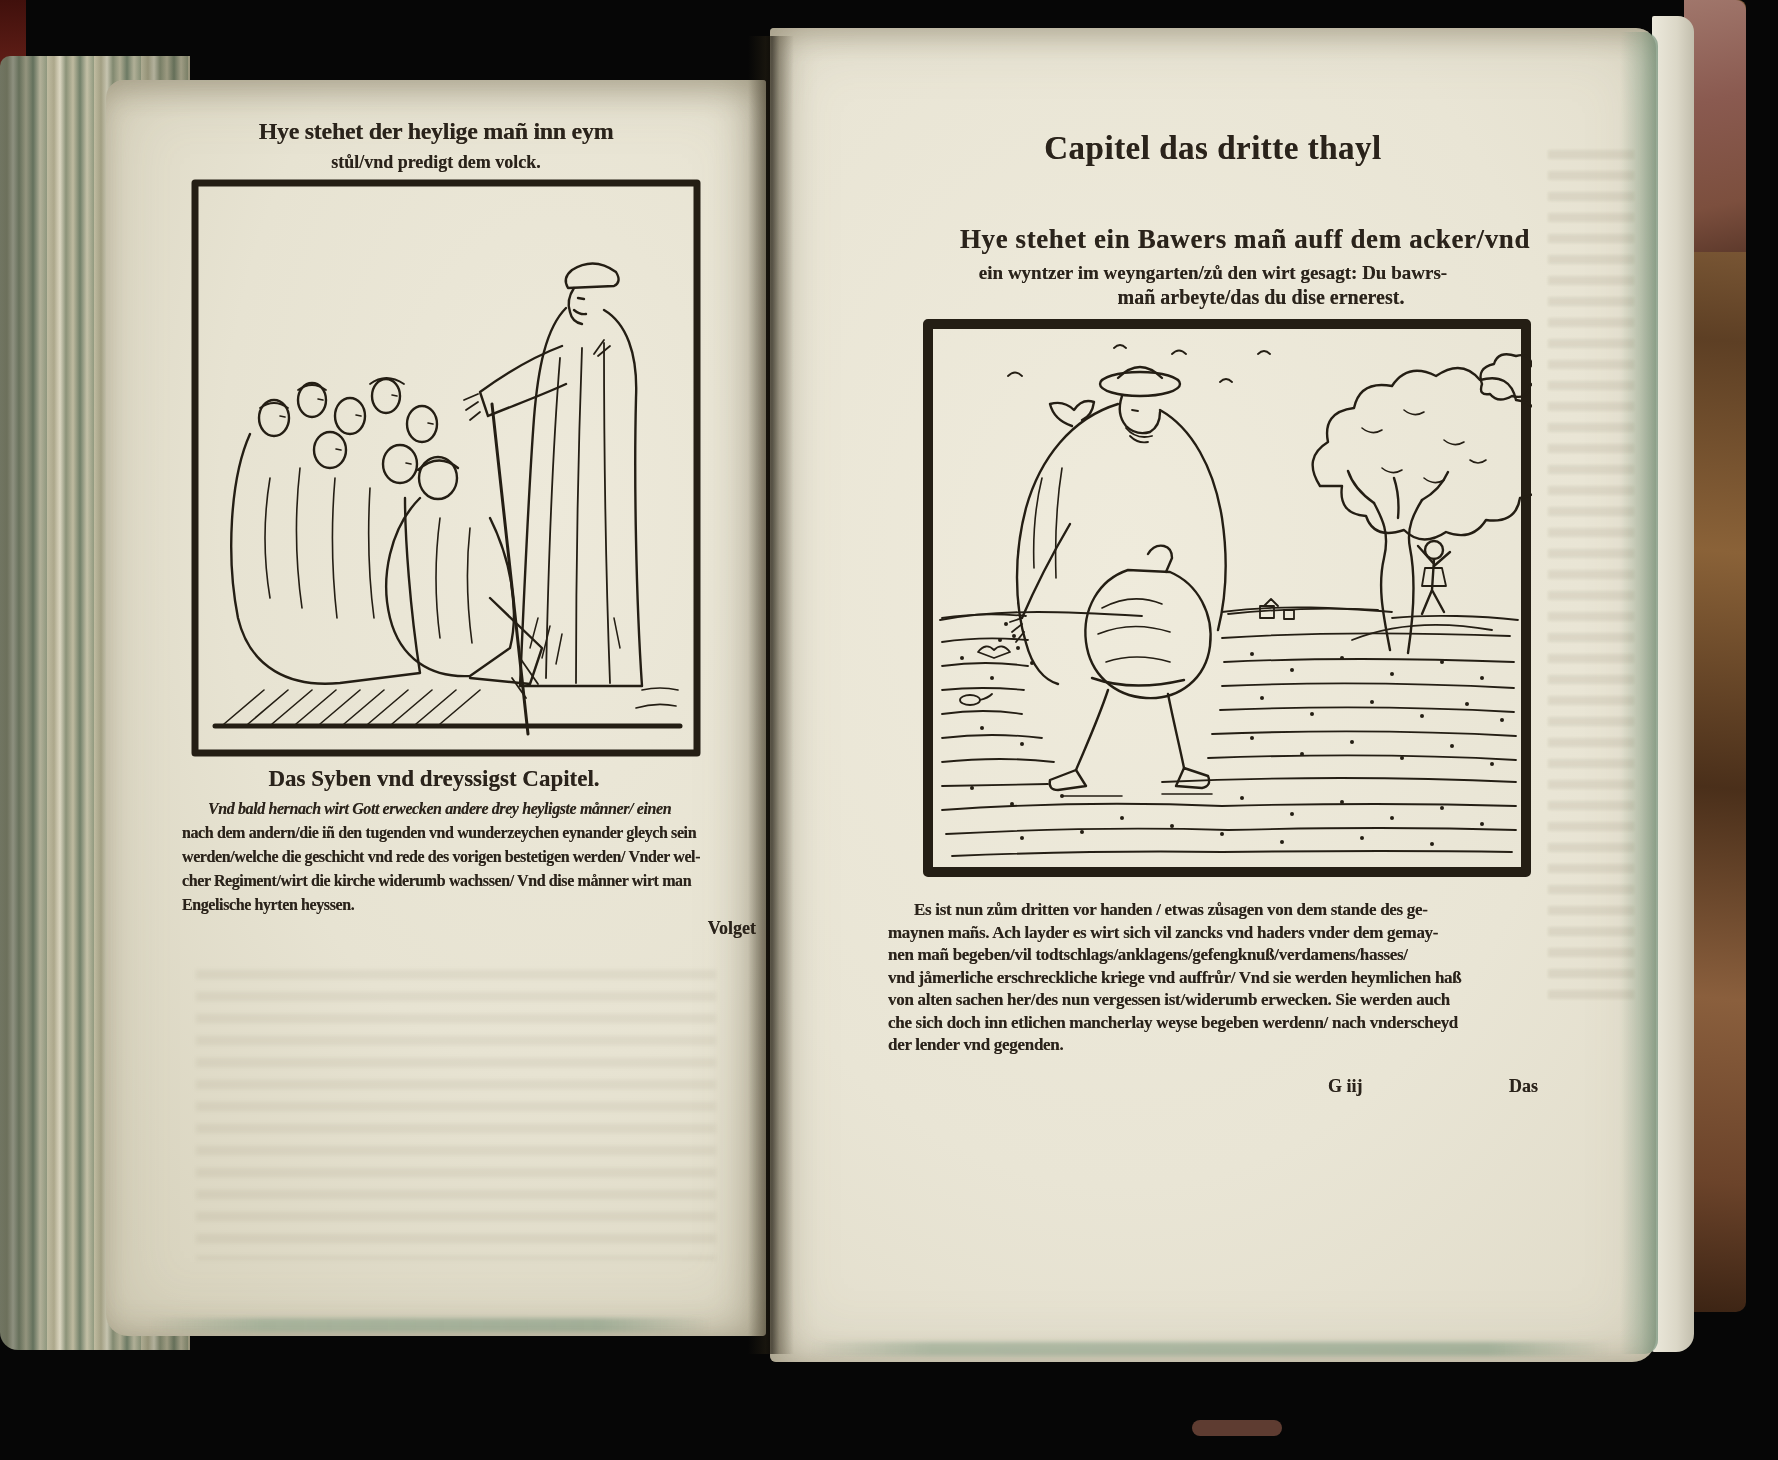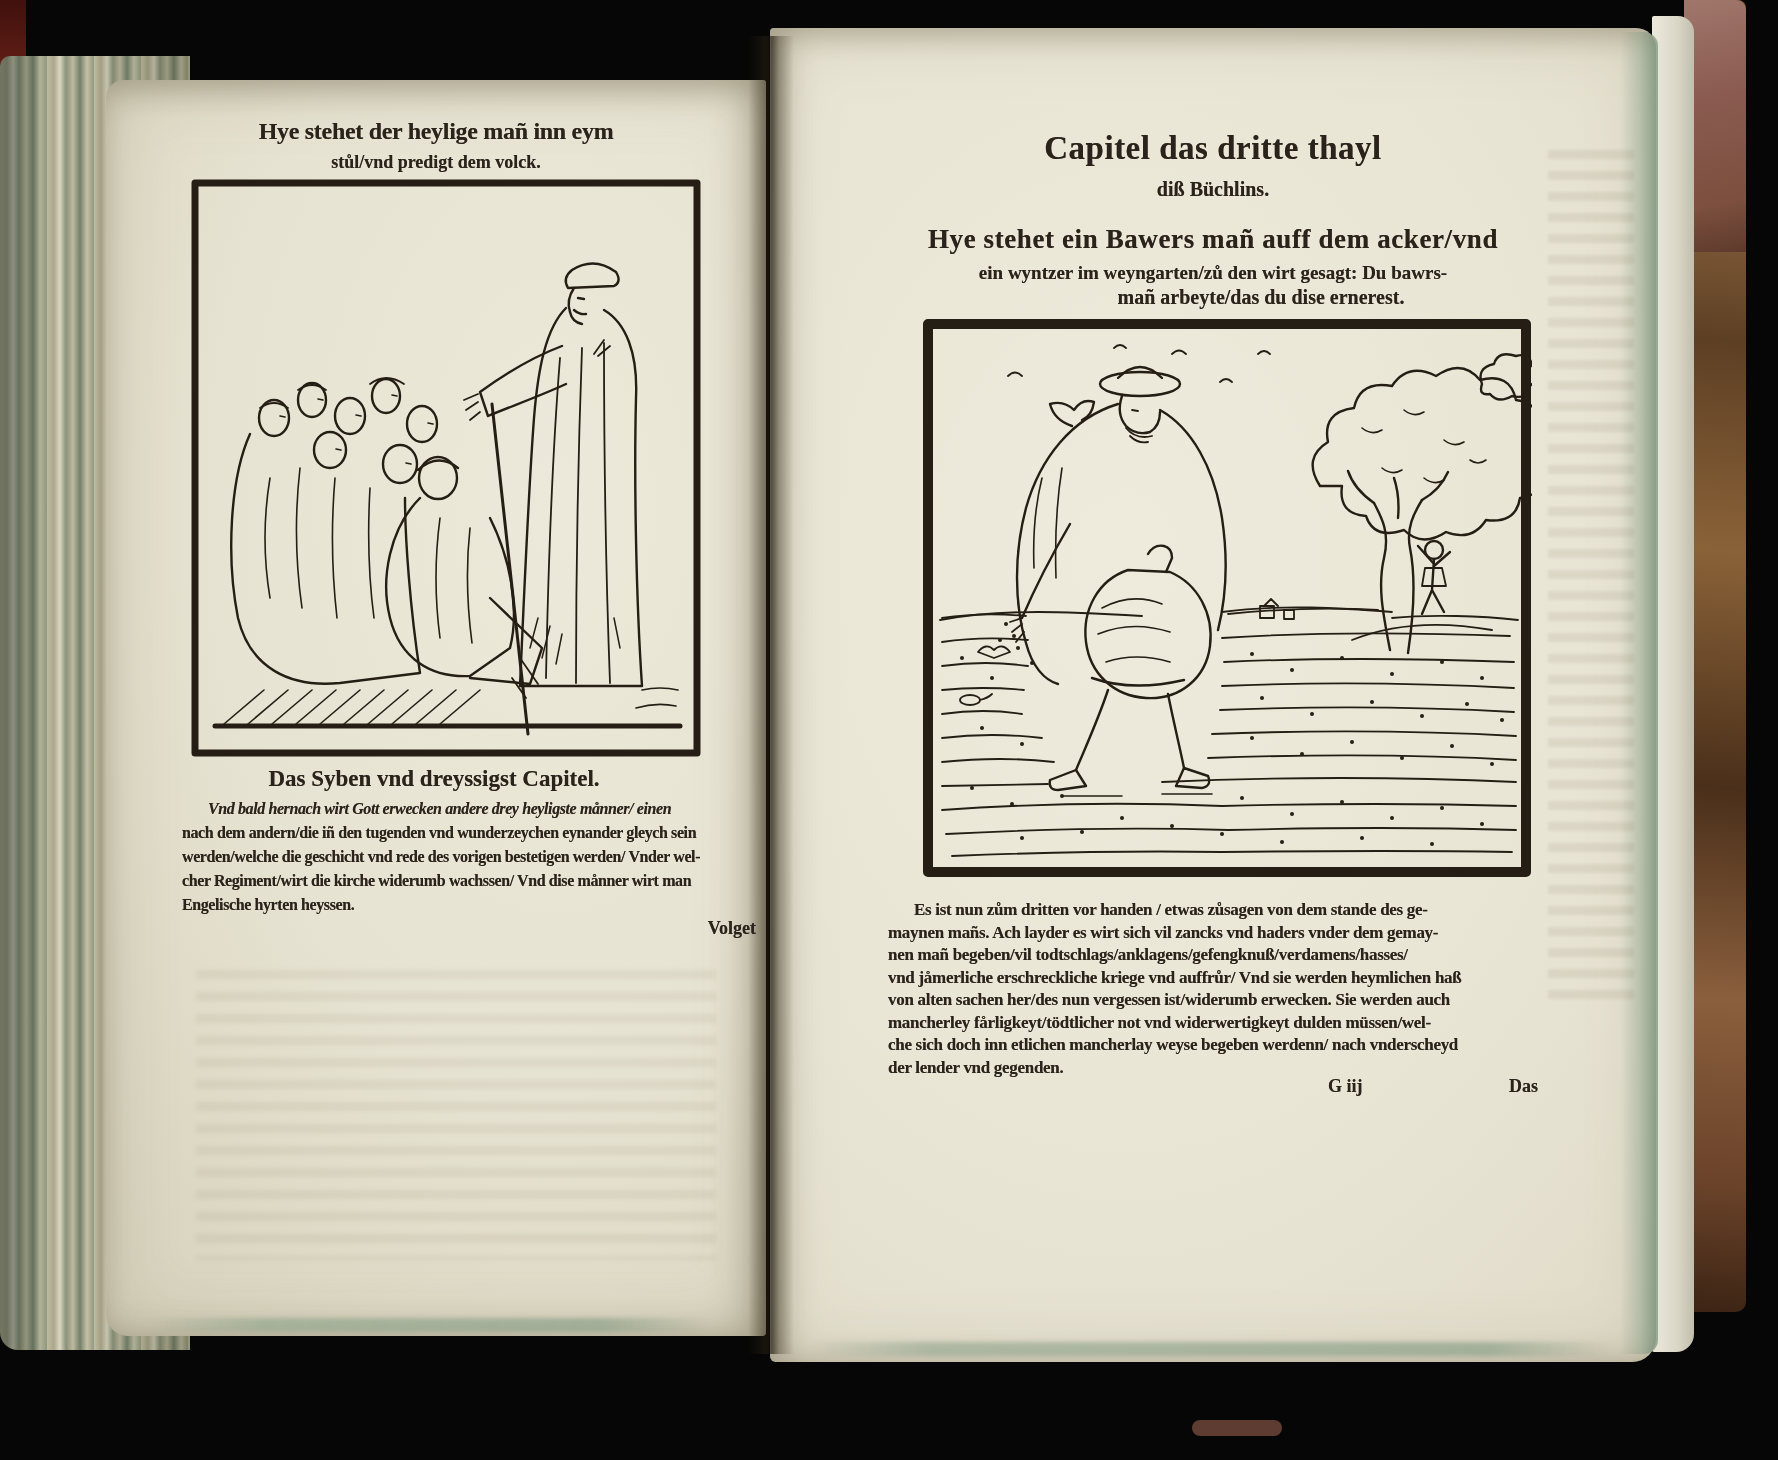--- a/index.html
+++ b/index.html
@@ -82,21 +82,21 @@
   .t-l1{left:0;top:38px;width:660px;font-size:24px;letter-spacing:-0.3px;}
   .t-l2{left:0;top:72px;width:660px;font-size:18px;}
   .cut-left{left:84px;top:98px;width:512px;height:580px;}
   .caption-left{left:0;top:686px;width:656px;font-size:23px;}
   .para-left{left:76px;top:720px;width:572px;}
   .para-left .ln{height:24px;font-size:16px;letter-spacing:-0.4px;}
   .para-left .ln:first-child{text-indent:26px;font-style:italic;}
   .catch-left{left:76px;top:838px;width:574px;text-align:right;font-size:18px;}
   .rt-l1{left:60px;top:102px;width:766px;font-size:33px;letter-spacing:.5px;}
   .rt-l2{left:60px;top:150px;width:766px;font-size:20px;}
-  .rh-l1{left:0px;top:196px;width:886px;font-size:27px;letter-spacing:.6px;}
+  .rh-l1{left:0px;top:196px;width:886px;font-size:27px;letter-spacing:.6px;padding-left:32px;}
   .rh-l2{left:0px;top:234px;width:886px;font-size:19px;}
   .rh-l3{left:0px;top:258px;width:886px;font-size:20px;margin-left:48px;}
   .cut-right{left:152px;top:290px;width:610px;height:560px;}
   .para-right{left:118px;top:872px;width:650px;}
   .para-right .ln{height:22.5px;font-size:17px;letter-spacing:-0.3px;}
   .para-right .ln:first-child{text-indent:26px;}
   .sig-row{left:118px;top:1048px;width:650px;height:26px;}
   .sig{position:absolute;left:440px;top:0;font-size:18px;}
   .catch-right{position:absolute;right:0;top:0;font-size:18px;}
   svg .ink{stroke:#241e14;fill:none;stroke-linecap:round;stroke-linejoin:round;}
@@ -169,21 +169,20 @@
       <div class="bl ln">werden/welche die geschicht vnd rede des vorigen bestetigen werden/ Vnder wel-</div>
       <div class="bl ln">cher Regiment/wirt die kirche widerumb wachssen/ Vnd dise månner wirt man</div>
       <div class="bl ln">Engelische hyrten heyssen.</div>
     </div>
 
     <div class="abs bl catch-left">Volget</div>
   </div>
 
   <div class="abs page page-right">
     <div class="abs bl center rt-l1">Capitel das dritte thayl</div>
-    <div class="abs bl center rt-l2">diß Büchlins.</div>
     <div class="abs bl center rh-l1">Hye stehet ein Bawers mañ auff dem acker/vnd</div>
     <div class="abs bl center rh-l2">ein wyntzer im weyngarten/zů den wirt gesagt: Du bawrs-</div>
     <div class="abs bl center rh-l3">mañ arbeyte/das du dise ernerest.</div>
 
     <svg class="abs cut-right" viewBox="0 0 610 560">
       <g class="ink" stroke-width="2.4">
         <rect x="6" y="6" width="598" height="548" stroke-width="10"></rect>
 
         <g stroke-width="1.8">
           <path d="M86 58 q7 -7 14 0 M250 36 q7 -7 14 0 M298 64 q6 -6 12 0 M336 36 q6 -6 12 0 M192 30 q6 -6 12 0"></path>
@@ -295,21 +294,20 @@
         </g>
       </g>
     </svg>
 
     <div class="abs para-right">
       <div class="bl ln">Es ist nun zům dritten vor handen / etwas zůsagen von dem stande des ge-</div>
       <div class="bl ln">maynen mañs. Ach layder es wirt sich vil zancks vnd haders vnder dem gemay-</div>
       <div class="bl ln">nen mañ begeben/vil todtschlags/anklagens/gefengknuß/verdamens/hasses/</div>
       <div class="bl ln">vnd jåmerliche erschreckliche kriege vnd auffrůr/ Vnd sie werden heymlichen haß</div>
       <div class="bl ln">von alten sachen her/des nun vergessen ist/widerumb erwecken. Sie werden auch</div>
-      <div class="bl ln">mancherley fårligkeyt/tödtlicher not vnd widerwertigkeyt dulden müssen/wel-</div>
       <div class="bl ln">che sich doch inn etlichen mancherlay weyse begeben werdenn/ nach vnderscheyd</div>
       <div class="bl ln">der lender vnd gegenden.</div>
     </div>
 
     <div class="abs sig-row">
       <span class="bl sig">G iij</span>
       <span class="bl catch-right">Das</span>
     </div>
   </div>
 

